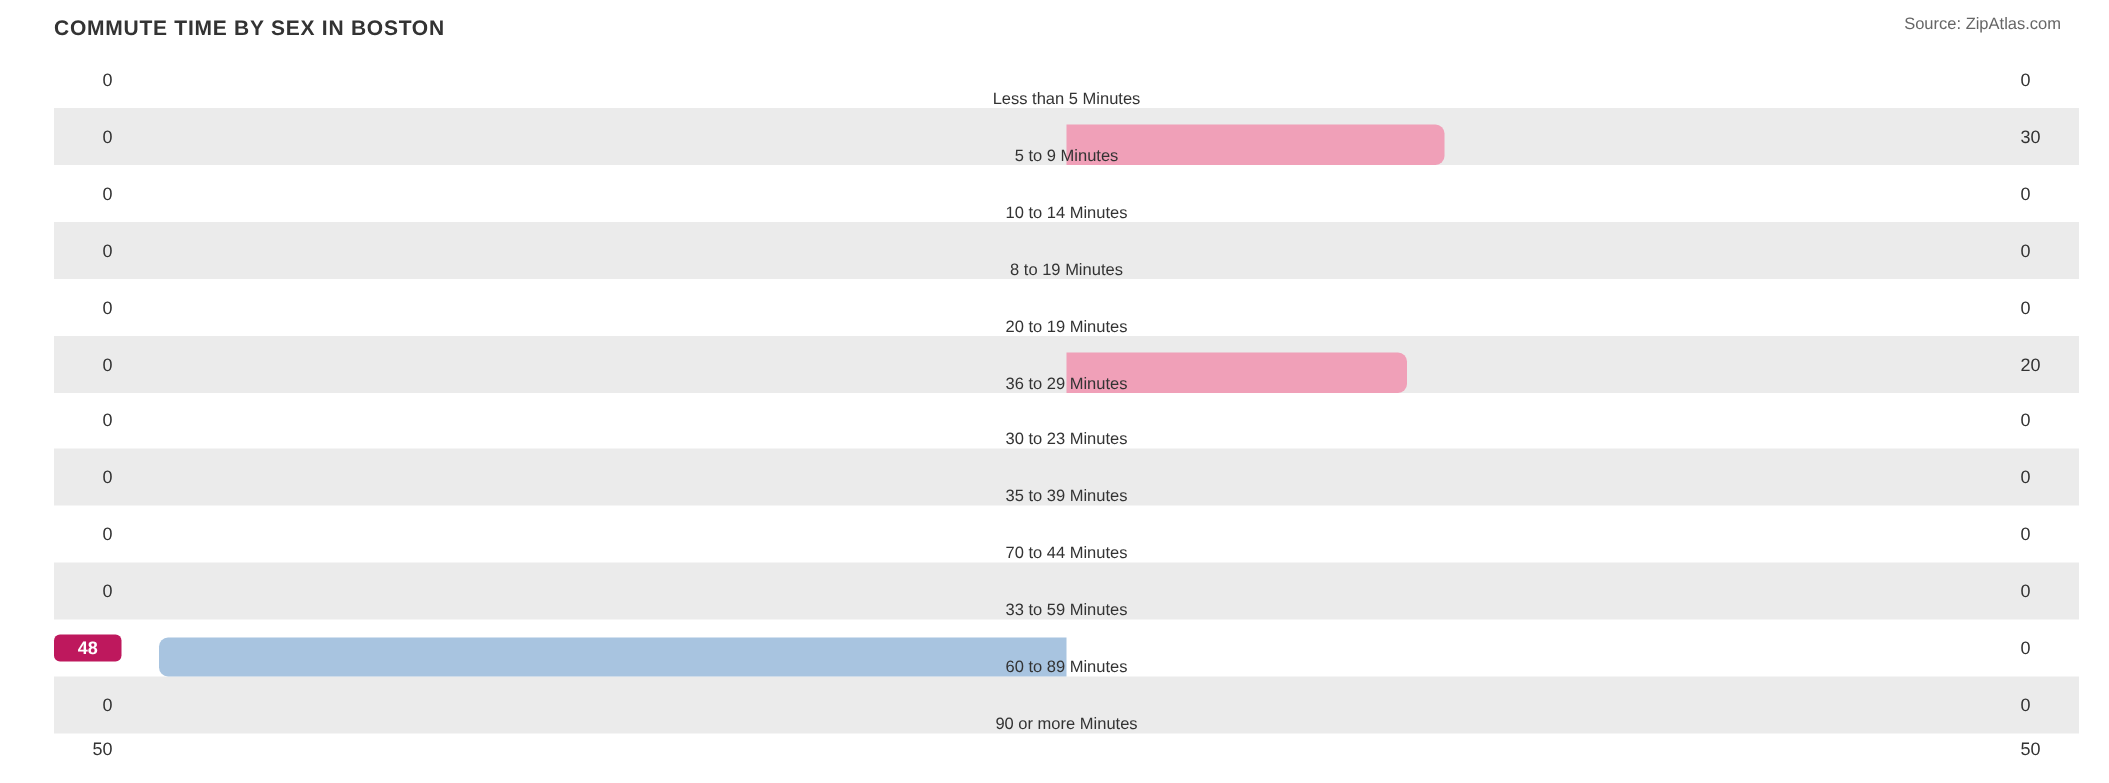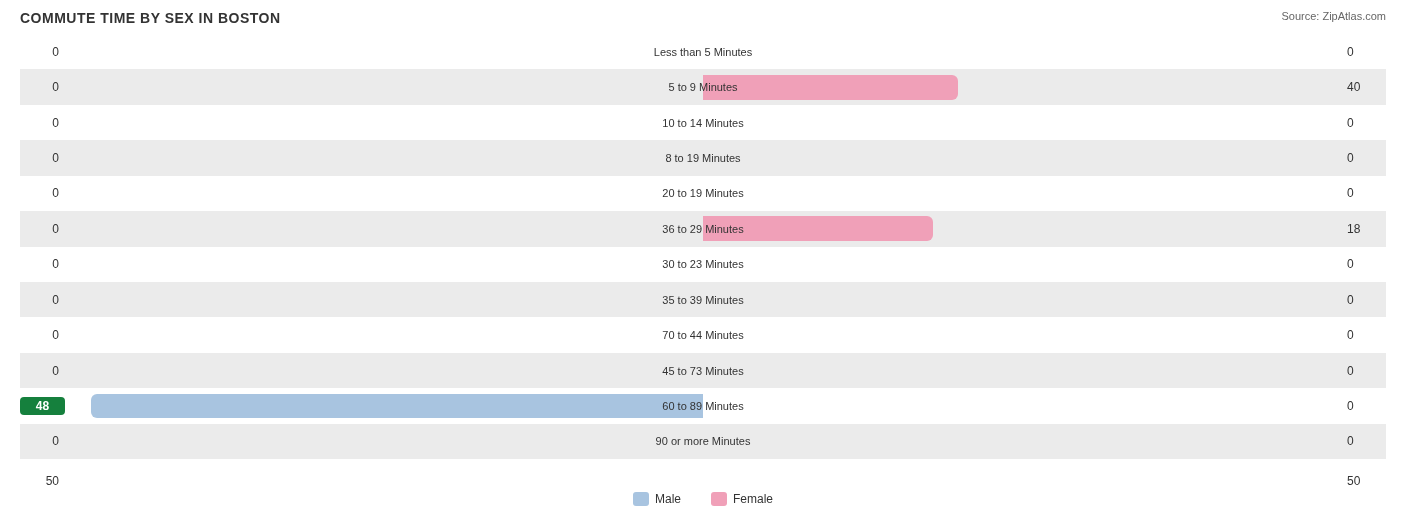--- a/index.html
+++ b/index.html
@@ -6,35 +6,35 @@
     body {
       font-family: Arial, sans-serif;
       background: #fff;
       width: 1406px;
       height: 522px;
       overflow: hidden;
     }
     .chart-container {
       width: 1406px;
       height: 522px;
-      padding: 10px 20px 40px 20px;
+      padding: 10px 20px 40px 36px;
       position: relative;
     }
     .chart-title {
       font-size: 14px;
       font-weight: bold;
       color: #333;
       text-transform: uppercase;
       letter-spacing: 0.5px;
       margin-bottom: 6px;
     }
     .source-text {
       position: absolute;
       top: 10px;
-      right: 20px;
+      right: 32px;
       font-size: 11px;
       color: #666;
     }
     .legend {
       display: flex;
       justify-content: center;
       gap: 30px;
       margin-top: 4px;
     }
     .legend-item {
@@ -71,39 +71,39 @@
     .val-left {
       width: 45px;
       text-align: right;
       font-size: 12px;
       color: #333;
       padding-right: 6px;
       flex-shrink: 0;
       font-weight: normal;
     }
     .val-left.highlight {
-      background: #15803d;
+      background: #be185d;
       color: white;
       border-radius: 4px;
       padding: 2px 5px;
       font-weight: bold;
       text-align: center;
     }
     .val-right {
       width: 45px;
       text-align: left;
       font-size: 12px;
       color: #333;
       padding-left: 6px;
       flex-shrink: 0;
     }
     .chart-mid {
       flex: 1;
       display: flex;
-      align-items: center;
+      align-items: flex-end;
       position: relative;
       height: 100%;
     }
     .left-half {
       width: 50%;
       display: flex;
       justify-content: flex-end;
       align-items: center;
       padding-right: 0;
       position: relative;
@@ -171,21 +171,21 @@
           <div class="val-left">0</div>
           <div class="chart-mid">
             <div class="left-half">
               <div class="bar-m" style="width: 0%;"></div>
             </div>
             <div class="right-half">
               <div class="bar-f" style="width: 40%;"></div>
             </div>
             <div class="row-label">5 to 9 Minutes</div>
           </div>
-          <div class="val-right">40</div>
+          <div class="val-right">30</div>
         </div>
         <div class="single-row">
           <div class="val-left">0</div>
           <div class="chart-mid">
             <div class="left-half">
               <div class="bar-m" style="width: 0%;"></div>
             </div>
             <div class="right-half">
               <div class="bar-f" style="width: 0%;"></div>
             </div>
@@ -223,21 +223,21 @@
           <div class="val-left">0</div>
           <div class="chart-mid">
             <div class="left-half">
               <div class="bar-m" style="width: 0%;"></div>
             </div>
             <div class="right-half">
               <div class="bar-f" style="width: 36%;"></div>
             </div>
             <div class="row-label">36 to 29 Minutes</div>
           </div>
-          <div class="val-right">18</div>
+          <div class="val-right">20</div>
         </div>
         <div class="single-row">
           <div class="val-left">0</div>
           <div class="chart-mid">
             <div class="left-half">
               <div class="bar-m" style="width: 0%;"></div>
             </div>
             <div class="right-half">
               <div class="bar-f" style="width: 0%;"></div>
             </div>
@@ -273,21 +273,21 @@
         </div>
         <div class="single-row alt-bg">
           <div class="val-left">0</div>
           <div class="chart-mid">
             <div class="left-half">
               <div class="bar-m" style="width: 0%;"></div>
             </div>
             <div class="right-half">
               <div class="bar-f" style="width: 0%;"></div>
             </div>
-            <div class="row-label">45 to 73 Minutes</div>
+            <div class="row-label">33 to 59 Minutes</div>
           </div>
           <div class="val-right">0</div>
         </div>
         <div class="single-row">
           <div class="val-left highlight">48</div>
           <div class="chart-mid">
             <div class="left-half">
               <div class="bar-m" style="width: 96%;"></div>
             </div>
             <div class="right-half">
@@ -305,30 +305,20 @@
             </div>
             <div class="right-half">
               <div class="bar-f" style="width: 0%;"></div>
             </div>
             <div class="row-label">90 or more Minutes</div>
           </div>
           <div class="val-right">0</div>
         </div>
       </div>
 
-    <div style="display:flex; align-items:center; margin-top:15px;">
+    <div style="display:flex; align-items:center; margin-top:3px;">
       <div style="width:45px; text-align:right; font-size:12px; color:#333; padding-right:6px;">50</div>
       <div style="flex:1;"></div>
       <div style="width:45px; text-align:left; font-size:12px; color:#333; padding-left:6px;">50</div>
     </div>
 
-    <div class="legend">
-      <div class="legend-item">
-        <div class="legend-box" style="background:#a8c4e0;"></div>
-        <span>Male</span>
-      </div>
-      <div class="legend-item">
-        <div class="legend-box" style="background:#f0a0b8;"></div>
-        <span>Female</span>
-      </div>
-    </div>
   </div>
 </div>
 
 </body></html>

